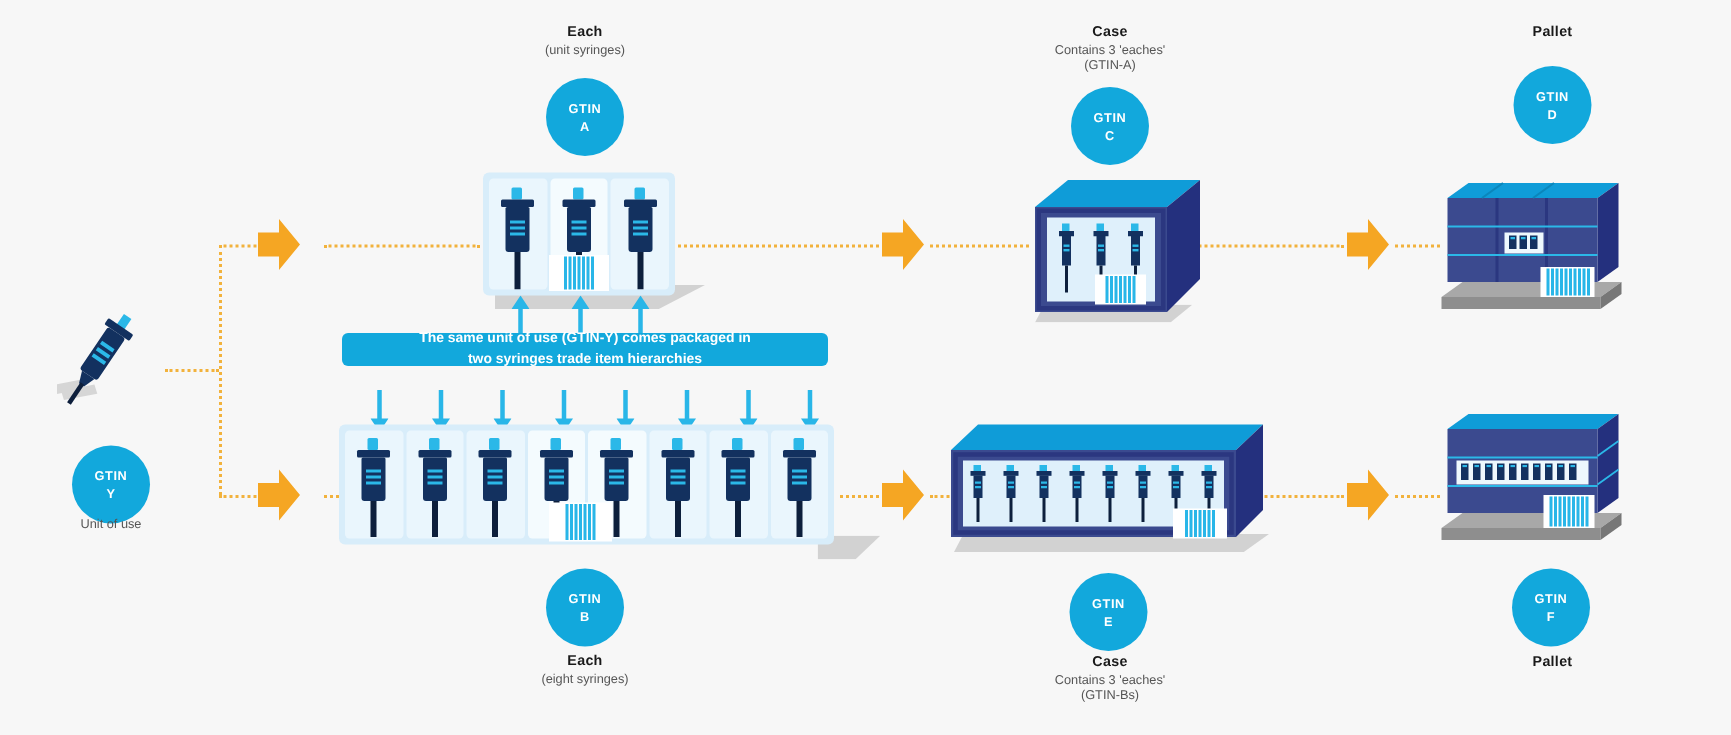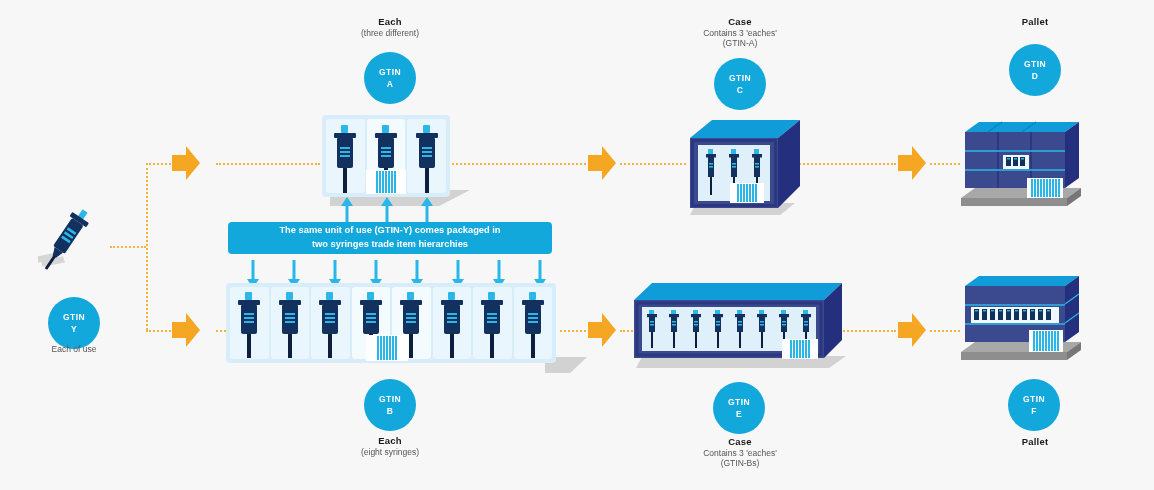--- a/index.html
+++ b/index.html
@@ -223,26 +223,26 @@
         <path d="M21 57 h10 l-3 8 h-4 z" fill="#13315f"></path>
         <rect x="24.5" y="64" width="3" height="16" fill="#0d1f3c"></rect>
       </g>
     </svg>
   </div>
   <div class="gtin" style="left:48px; top:297px;">
     <span>GTIN</span>
     <span>Y</span>
   </div>
   <div class="lbl" style="left:24px; top:344px; width:100px;">
-    <span class="t2">Each of use</span>
+    <span class="t2">Unit of use</span>
   </div>
 
   <div class="lbl" style="left:330px; top:16px; width:120px;">
     <span class="t1">Each</span>
-    <span class="t2">(three different)</span>
+    <span class="t2">(unit syringes)</span>
   </div>
   <div class="gtin" style="left:364px; top:52px;">
     <span>GTIN</span>
     <span>A</span>
   </div>
 
   <div class="lbl" style="left:680px; top:16px; width:120px;">
     <span class="t1">Case</span>
     <span class="t2">Contains 3 'eaches'</span>
     <span class="t2">(GTIN-A)</span>
@@ -408,21 +408,21 @@
         <path d="M6 0 L12 9 H0 Z" fill="#29b6e8"></path>
       </svg>
   </div>
   <div class="barrow" style="left:421px; top:197px;">
     <svg viewBox="0 0 12 30" width="12" height="30">
         <rect x="4.5" y="8" width="3" height="22" fill="#29b6e8"></rect>
         <path d="M6 0 L12 9 H0 Z" fill="#29b6e8"></path>
       </svg>
   </div>
 
-  <div id="callout" style="left:228px; top:222px; width:324px; height:32px;">
+  <div id="callout" style="left:228px; top:222px; width:324px; height:22px;">
     <div>
       <span>The same unit of use (GTIN-Y) comes packaged in</span><br>
       <span>two syringes trade item hierarchies</span>
     </div>
   </div>
 
   <div class="barrow" style="left:247px; top:260px;">
     <svg viewBox="0 0 12 28" width="12" height="28">
         <rect x="4.5" y="0" width="3" height="20" fill="#29b6e8"></rect>
         <path d="M6 28 L12 19 H0 Z" fill="#29b6e8"></path>

